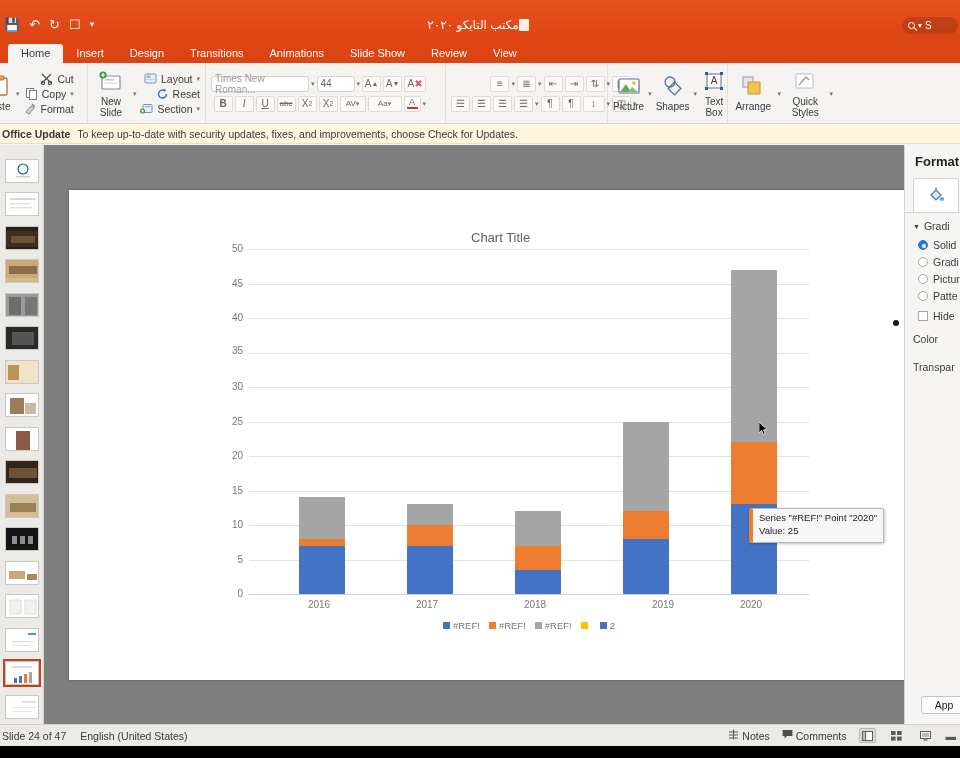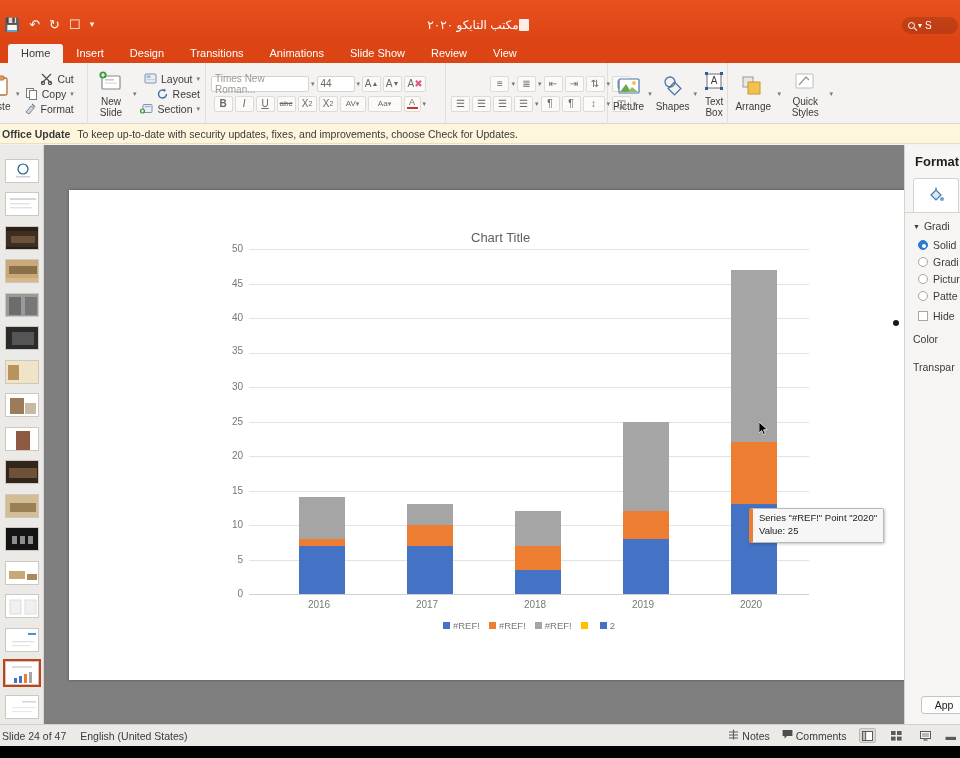--- a/index.html
+++ b/index.html
@@ -574,21 +574,21 @@
             <div class="bar" style="left: 482px; height: 324.3px;">
               <div class="seg" style="background: rgb(68, 114, 196); height: 89.7px; bottom: 0px;"></div>
               <div class="seg" style="background: rgb(237, 125, 49); height: 62.1px; bottom: 89.7px;"></div>
               <div class="seg" style="background: rgb(165, 165, 165); height: 172.5px; bottom: 151.8px;"></div>
             </div>
           </div>
 
         <div class="xlab" style="left:20px">2016</div>
         <div class="xlab" style="left:128px">2017</div>
         <div class="xlab" style="left:236px">2018</div>
-        <div class="xlab" style="left:344px">2019</div>
+        <div class="xlab" style="left:364px">2019</div>
         <div class="xlab" style="left:452px">2020</div>
 
         <div class="legend" id="legend">
             <span class="lgi">
               <span class="sw" style="background: rgb(68, 114, 196);"></span>
               <span>#REF!</span>
             </span>
             <span class="lgi">
               <span class="sw" style="background: rgb(237, 125, 49);"></span>
               <span>#REF!</span>

